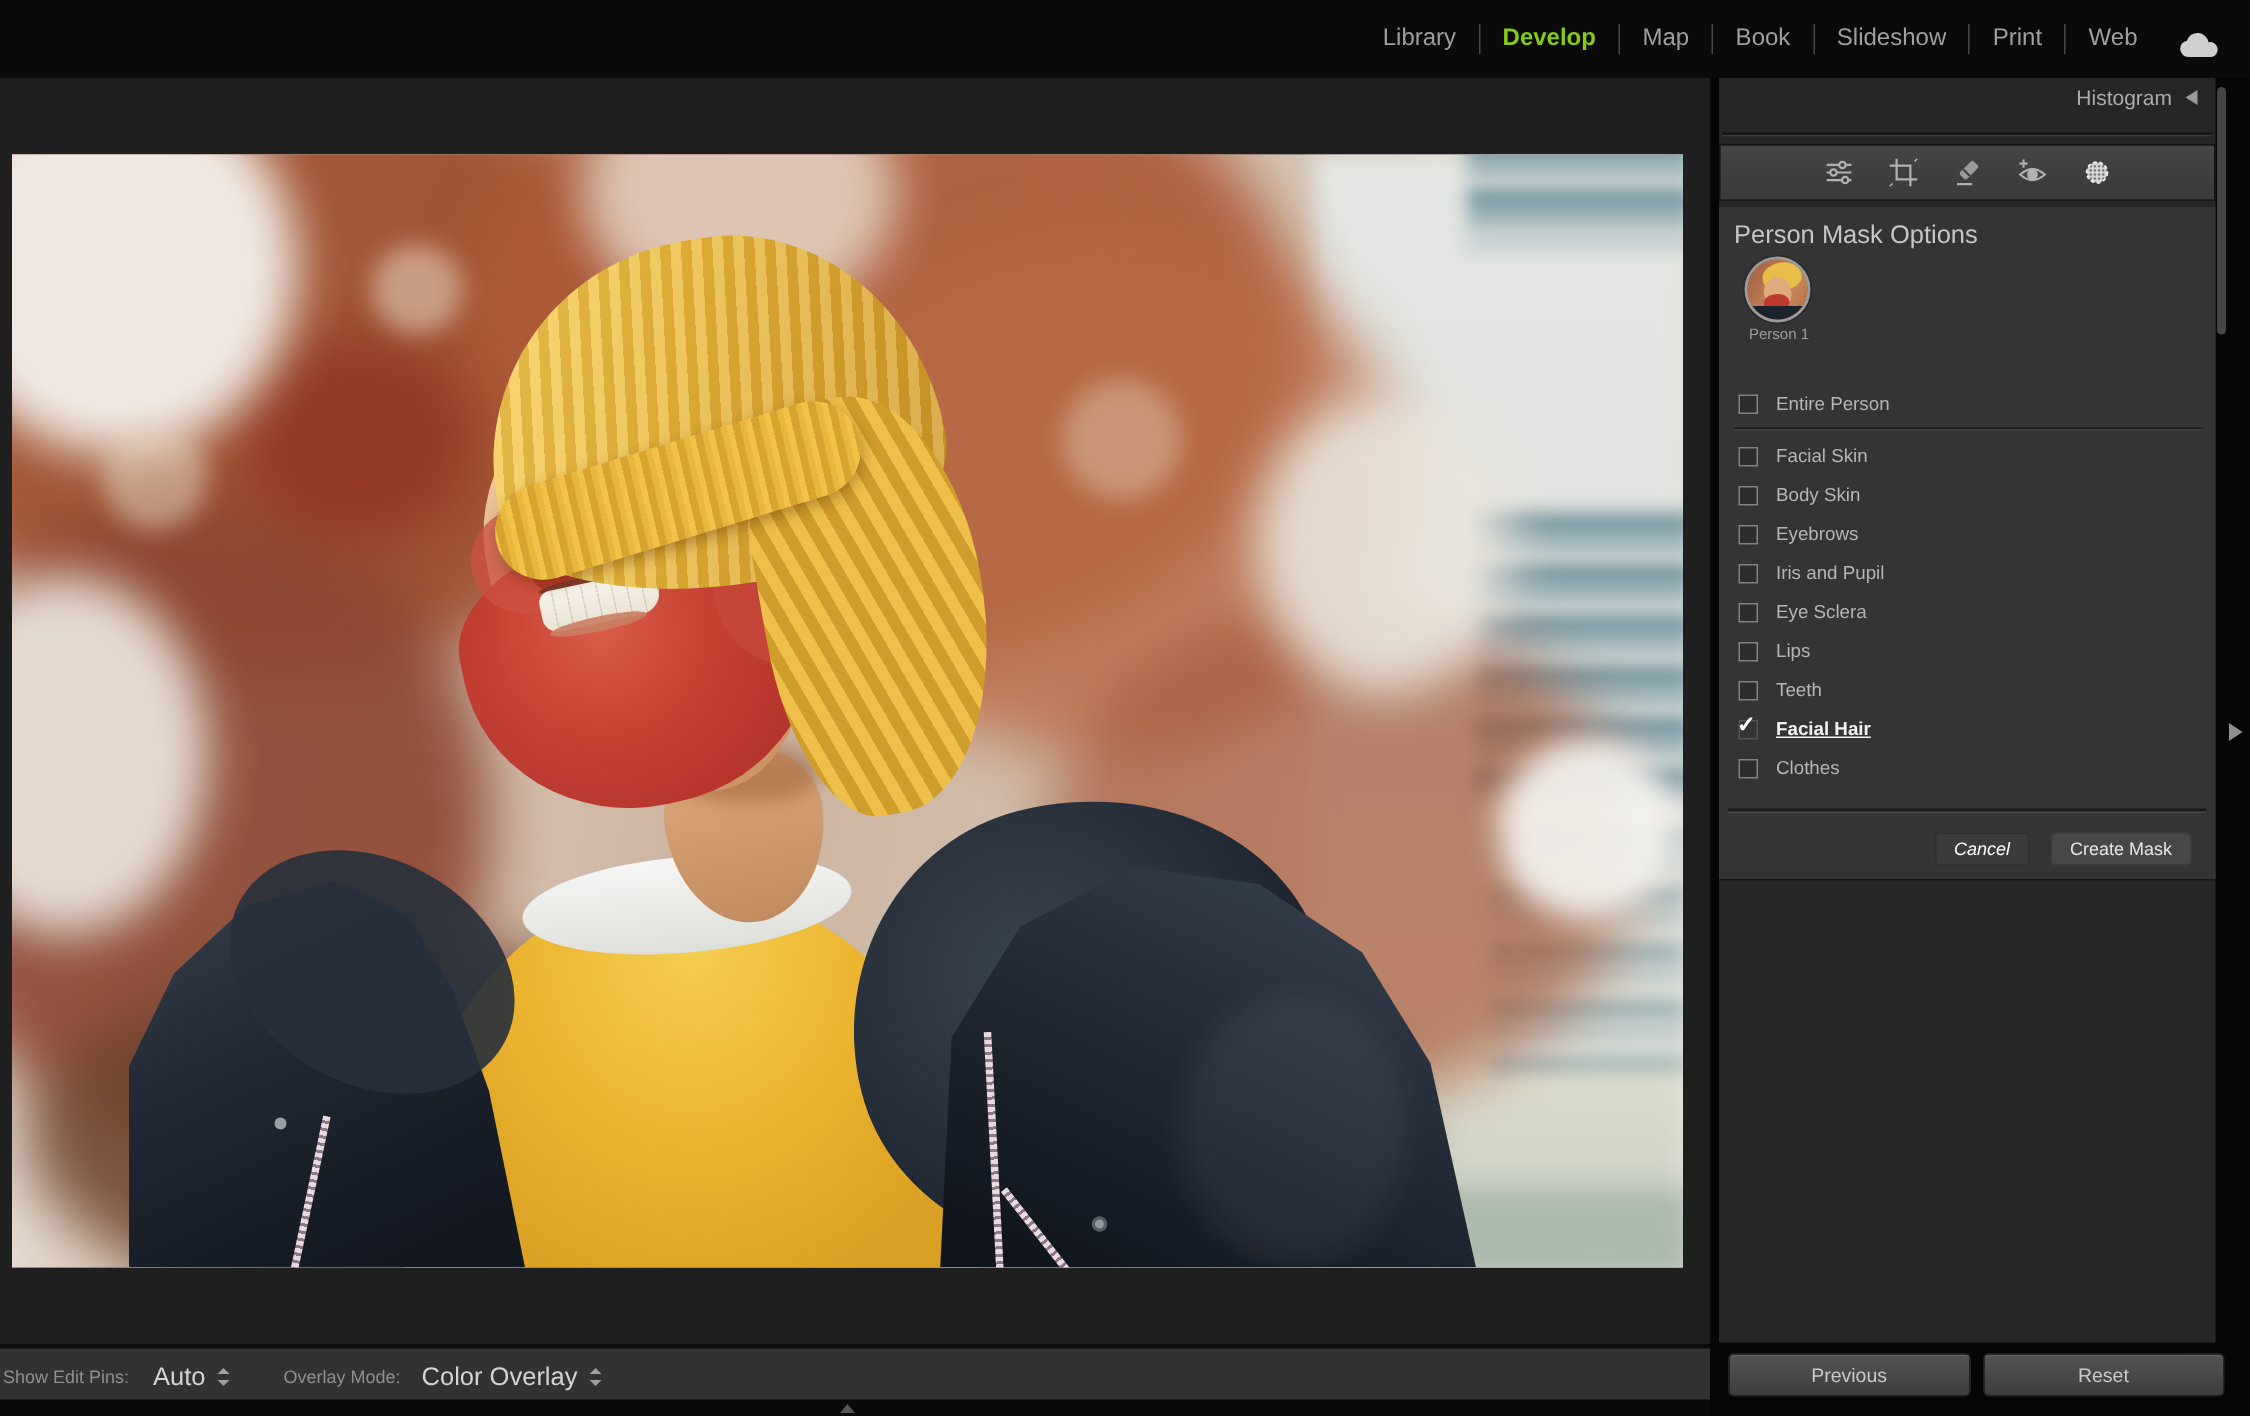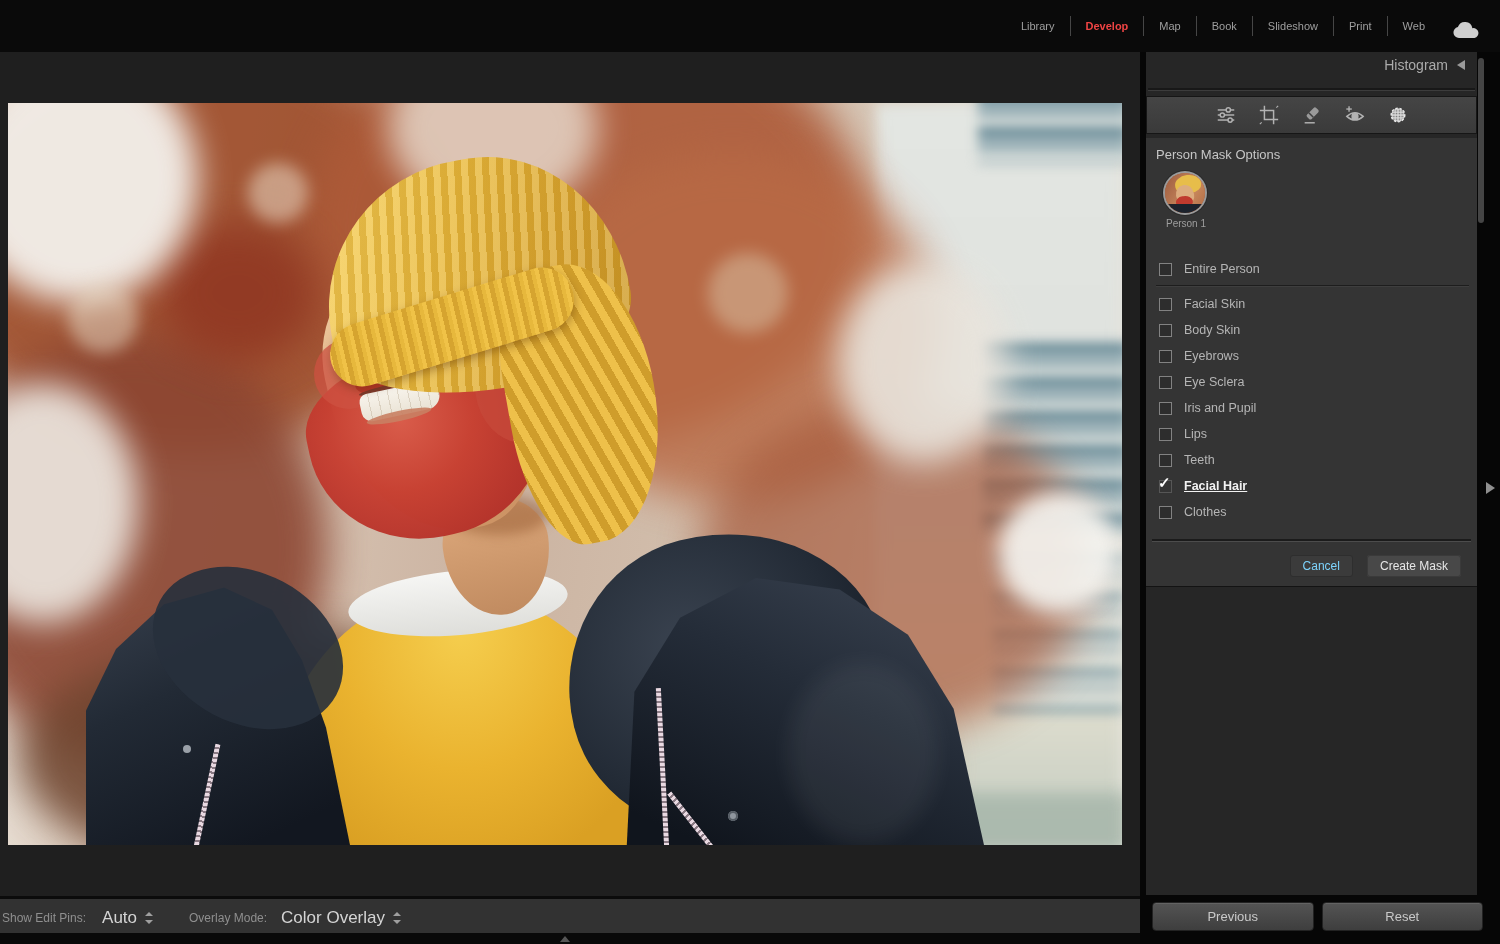--- a/index.html
+++ b/index.html
@@ -2,24 +2,24 @@
 <html><head>
 <meta charset="utf-8">
 <style>
   html,body{margin:0;padding:0;background:#000;}
   #screen{position:relative;width:1500px;height:944px;background:#0a0a0a;overflow:hidden;
           font-family:"Liberation Sans",sans-serif;-webkit-font-smoothing:antialiased;}
 
   
   .topbar{position:absolute;left:0;top:0;width:1500px;height:52px;background:#0a0a0a;}
   .nav{position:absolute;right:60px;top:0;height:52px;display:flex;align-items:center;}
-  .nav-item{padding:0 15px;font-size:11px;color:#9f9f9f;border-right:1px solid #464646;
+  .nav-item{padding:0 15px;font-size:16px;color:#9f9f9f;border-right:1px solid #464646;
             line-height:20px;cursor:default;white-space:nowrap;}
   .nav-item:last-child{border-right:none;text-align:center;}
-  .nav-item.active{color:#ef4444;font-weight:bold;}
+  .nav-item.active{color:#84cc16;font-weight:bold;}
   .cloud{position:absolute;right:20px;top:21px;width:28px;height:18px;}
 
   
   .canvas{position:absolute;left:0;top:52px;width:1140px;height:892px;background:#1f1f1f;}
   .photo{position:absolute;left:8px;top:51px;width:1114px;height:742px;overflow:hidden;background:#d8cfc4;}
   .ph{position:absolute;}
   .blob{border-radius:50%;filter:blur(20px);}
   .lightp{border-radius:50%;filter:blur(16px);}
 
   .canvas-toolbar{position:absolute;left:0;top:844px;width:1140px;height:37px;background:#323232;
@@ -47,39 +47,39 @@
 
   .toolstrip{position:absolute;left:0;top:44px;width:331px;height:38px;box-sizing:border-box;
              background:linear-gradient(#454545,#3a3a3a);border:1px solid #161616;
              display:flex;align-items:center;justify-content:center;gap:21px;}
   .tool{width:22px;height:22px;color:#b2b2b2;display:flex;align-items:center;justify-content:center;}
   .tool.active{color:#f0f0f0;}
   .tool svg{display:block;}
 
   .mask-box{position:absolute;left:0;top:86px;width:331px;height:449px;background:#343434;
             border-bottom:1px solid #131313;box-sizing:border-box;}
-  .mask-title{position:absolute;left:10px;top:9px;font-size:13px;color:#c6c6c6;}
+  .mask-title{position:absolute;left:10px;top:9px;font-size:17px;color:#c6c6c6;}
   .avatar{position:absolute;left:19px;top:35px;width:40px;height:40px;border-radius:50%;overflow:hidden;
           box-shadow:0 0 0 2px #9a9a9a,0 0 0 3px #2a2a2a;background:#a05a3e;}
   .av{position:absolute;}
   .avatar-label{position:absolute;left:1px;top:80px;width:78px;text-align:center;font-size:10px;color:#9e9e9e;}
   .opts{position:absolute;left:8px;top:118px;width:315px;}
   .opt-row{display:flex;align-items:center;height:26px;gap:12px;padding-left:5px;}
   .cb{width:11px;height:11px;border:1px solid #828282;background:#2d2d2d;position:relative;flex:none;}
   .tick{position:absolute;left:-2px;top:-7px;color:#fdfdfd;font-size:15px;font-weight:bold;display:none;}
   .opt-row.checked .cb{border-color:#565656;background:transparent;}
   .opt-row.checked .tick{display:block;}
   .opt-label{font-size:12.5px;color:#b5b5b5;}
   .opt-row.checked .opt-label{color:#f2f2f2;font-weight:bold;text-decoration:underline;}
   .opt-divider{height:1px;background:#3e3e3e;box-shadow:0 -1px 0 #1d1d1d;margin:4px 0 4px 2px;}
   .mask-footer-line{position:absolute;left:6px;right:6px;bottom:44px;height:2px;
                     background:#1b1b1b;border-bottom:1px solid #4c4c4c;}
   .mask-buttons{position:absolute;right:16px;bottom:9px;display:flex;gap:14px;}
   .btn-sm{border-radius:3px;padding:4px 13px;font-size:12px;line-height:14px;cursor:default;}
-  .btn-cancel{background:#3b3b3b;color:#7dd3fc;box-shadow:inset 0 0 0 1px #2e2e2e;}
+  .btn-cancel{background:#3b3b3b;color:#ffffff;box-shadow:inset 0 0 0 1px #2e2e2e;font-style:italic;}
   .btn-create{background:#484848;color:#e6e6e6;box-shadow:inset 0 0 0 1px #3a3a3a;}
 
   .prev-reset{position:absolute;left:6px;top:850px;width:331px;display:flex;gap:8px;}
   .big-btn{flex:1;height:27px;background:linear-gradient(#545454,#3e3e3e);border:1px solid #222;
            border-radius:4px;color:#c9c9c9;font-size:13px;display:flex;align-items:center;justify-content:center;
            box-shadow:inset 0 1px 0 rgba(255,255,255,.09);}
   .scroll-thumb{position:absolute;left:338px;top:6px;width:6px;height:165px;background:#454545;border-radius:3px;}
   .panel-right-arrow{position:absolute;left:346px;top:430px;width:0;height:0;
                      border-top:6px solid transparent;border-bottom:6px solid transparent;border-left:9px solid #8f8f8f;}
 </style>
@@ -279,25 +279,25 @@
           <div class="opt-row">
             <span class="cb"></span>
             <span class="opt-label">Body Skin</span>
           </div>
           <div class="opt-row">
             <span class="cb"></span>
             <span class="opt-label">Eyebrows</span>
           </div>
           <div class="opt-row">
             <span class="cb"></span>
+            <span class="opt-label">Iris and Pupil</span>
+          </div>
+          <div class="opt-row">
+            <span class="cb"></span>
             <span class="opt-label">Eye Sclera</span>
-          </div>
-          <div class="opt-row">
-            <span class="cb"></span>
-            <span class="opt-label">Iris and Pupil</span>
           </div>
           <div class="opt-row">
             <span class="cb"></span>
             <span class="opt-label">Lips</span>
           </div>
           <div class="opt-row">
             <span class="cb"></span>
             <span class="opt-label">Teeth</span>
           </div>
           <div class="opt-row checked">

